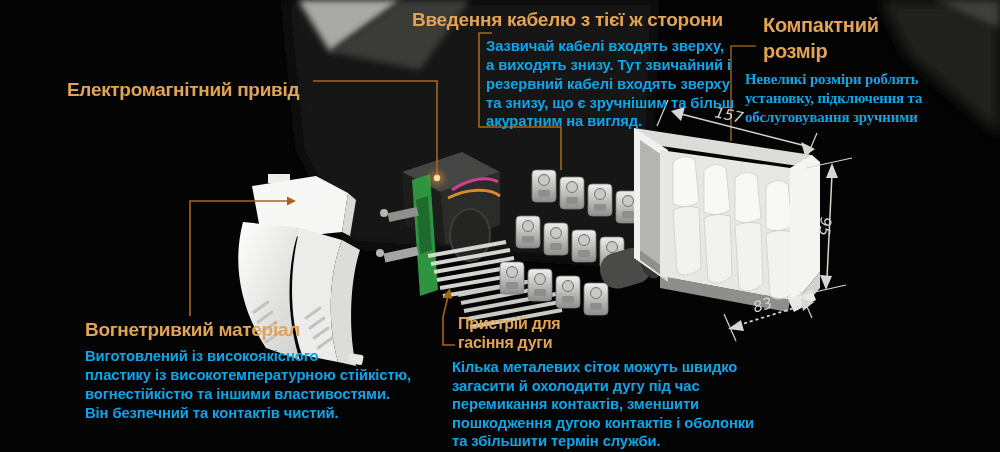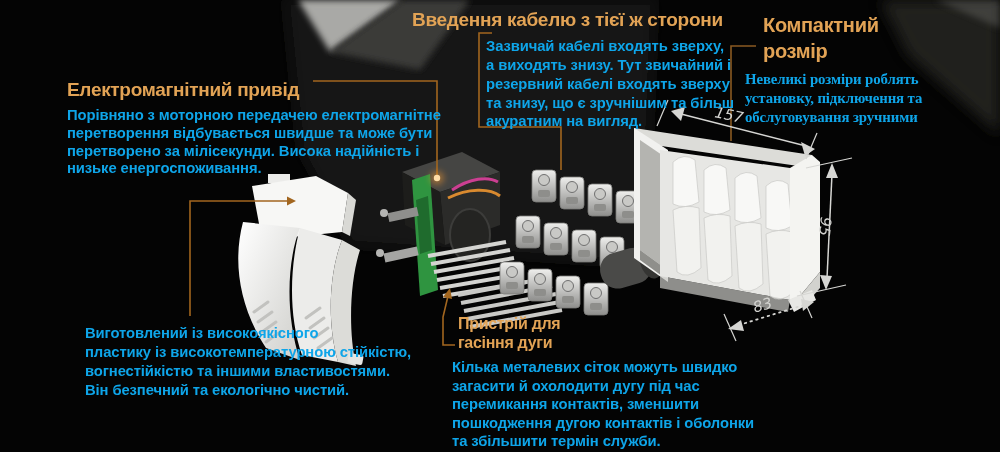--- a/index.html
+++ b/index.html
@@ -267,31 +267,28 @@
   <div class="callout" id="c-compact">
     <h2>Компактний
 розмір</h2>
     <p>Невеликі розміри роблять
 установку, підключення та
 обслуговування зручними</p>
   </div>
 
   <div class="callout" id="c-em">
     <h2>Електромагнітний привід</h2>
-    <p>Порівняно з моторною передачею електромагнітне
-перетворення відбувається швидше та може бути
-перетворено за мілісекунди. Висока надійність і
-низьке енергоспоживання.</p>
   </div>
 
   <div class="callout" id="c-fire">
+    <h2>Вогнетривкий матеріал</h2>
     <p>Виготовлений із високоякісного
 пластику із високотемпературною стійкістю,
 вогнестійкістю та іншими властивостями.
-Він безпечний та екологічно чистий.</p>
+Він безпечний та контактів чистий.</p>
   </div>
 
   <div class="callout" id="c-arc">
     <h2>Пристрій для
 гасіння дуги</h2>
     <p>Кілька металевих сіток можуть швидко
 загасити й охолодити дугу під час
 перемикання контактів, зменшити
 пошкодження дугою контактів і оболонки
 та збільшити термін служби.</p>

